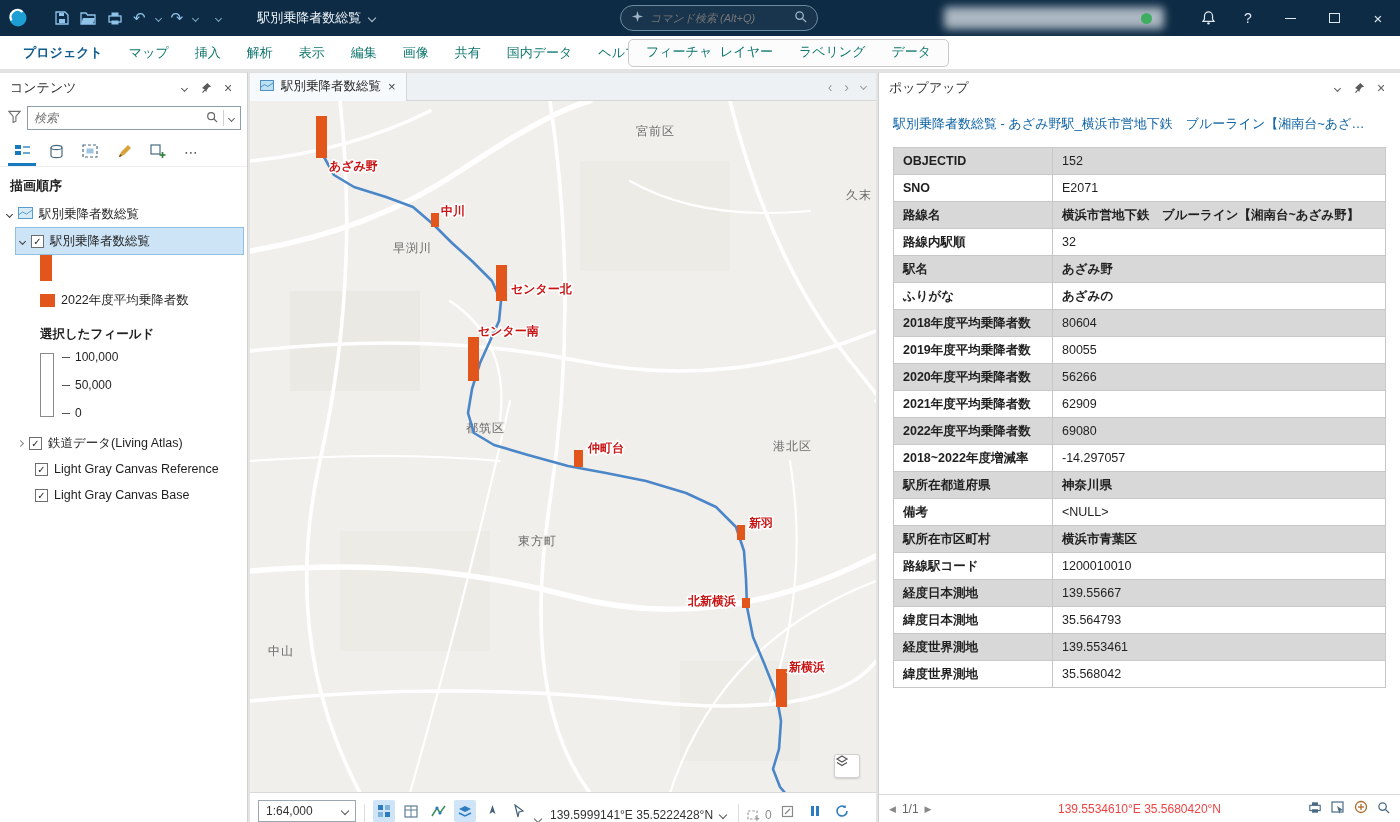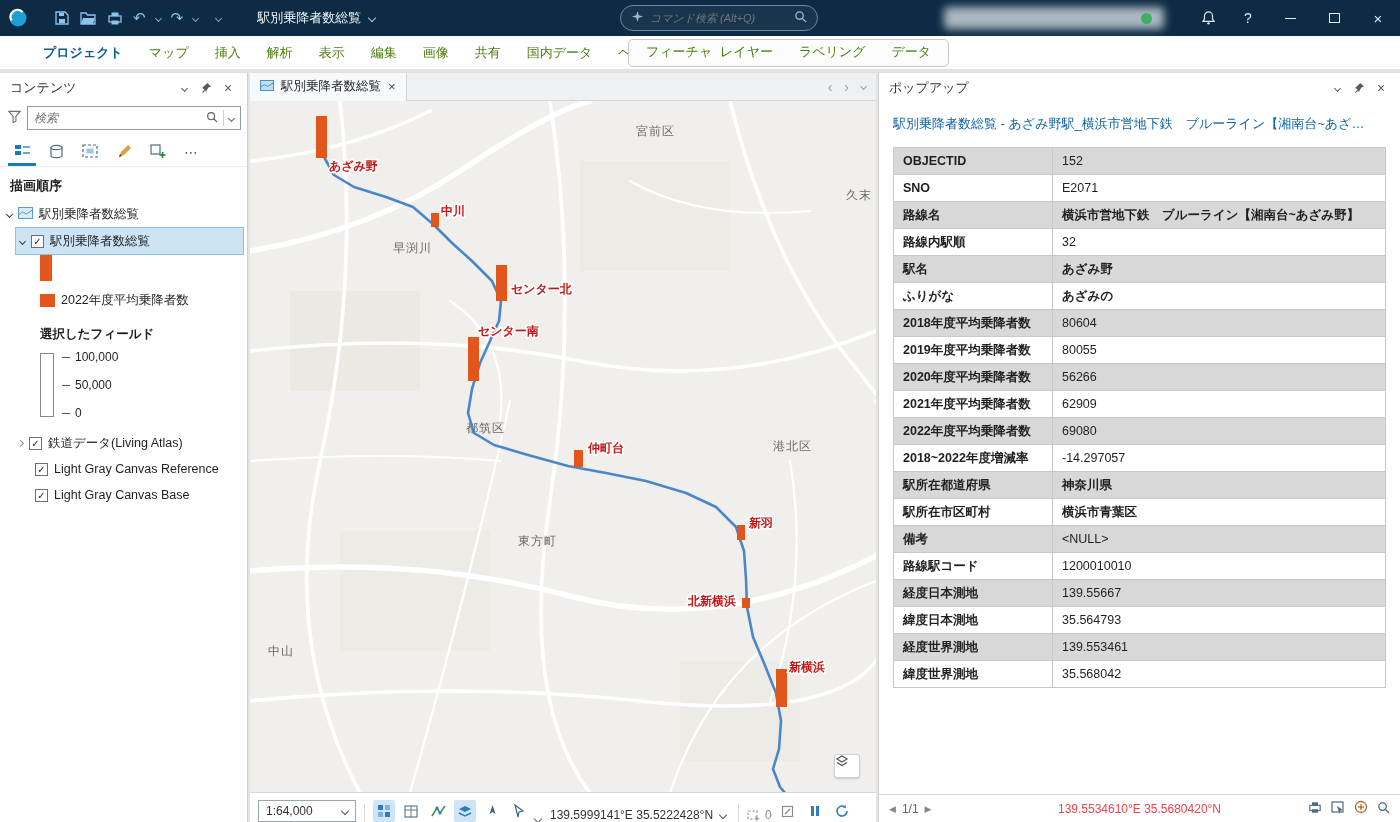--- a/index.html
+++ b/index.html
@@ -20,23 +20,23 @@
   .tb-right{position:absolute;right:0;top:0;height:36px;display:flex;align-items:center;}
   .blur-wrap{display:flex;align-items:center;margin-right:24px;position:relative;}
   .blur-blob{width:220px;height:22px;border-radius:4px;background:#c7d0d8;filter:blur(4px);opacity:.85;}
   .green-dot{position:absolute;right:12px;width:11px;height:11px;border-radius:50%;background:#3fae62;}
   .tb-icon{width:40px;height:36px;display:flex;align-items:center;justify-content:center;color:#dfe8ef;}
   .win-btn{width:44px;height:36px;display:flex;align-items:center;justify-content:center;color:#dfe8ef;font-size:15px;}
   .mini-glyph{width:11px;height:0;border-top:1.5px solid #dfe8ef;display:inline-block;}
   .max-glyph{width:11px;height:10px;border:1.2px solid #dfe8ef;display:inline-block;}
 
   
-  .menubar{position:absolute;left:0;top:36px;width:1400px;height:34px;background:#ffffff;border-bottom:1px solid #e2e2e2;display:flex;align-items:center;padding-left:20px;}
+  .menubar{position:absolute;left:0;top:36px;width:1400px;height:34px;background:#ffffff;border-bottom:1px solid #e2e2e2;display:flex;align-items:center;}
   .menu-tab-row{display:flex;align-items:center;margin-left:10px;}
-  .menu-tab{padding:0 13px;line-height:32px;font-size:13px;color:#4d7c0f;cursor:default;white-space:nowrap;}
+  .menu-tab{padding:0 13px;line-height:32px;font-size:13px;color:#0f766e;cursor:default;white-space:nowrap;}
   .menu-tab.accent{color:#0f5d8f;font-weight:bold;}
   .ctx-group{position:absolute;left:628px;top:3px;height:28px;border:1px solid #c9c9c9;border-radius:5px;background:#fcfcfc;display:flex;align-items:center;padding:0 4px;font-family:Liberation Mono, monospace;}
   .ctx-group .menu-tab{line-height:26px;}
 
   
   .panel{position:absolute;top:72px;height:750px;background:#ffffff;}
   .panel-header{height:30px;display:flex;align-items:center;padding:0 8px 0 10px;color:#323130;font-size:13px;}
   .panel-header .sp{flex:1;}
   .ph-icon{width:22px;height:22px;display:flex;align-items:center;justify-content:center;color:#5a5a5a;}
   .ph-icon .cv{width:5px;height:5px;}
@@ -556,26 +556,26 @@
           </tr>
           <tr>
             <td class="fld">2018~2022年度増減率</td>
             <td class="val">-14.297057</td>
           </tr>
           <tr>
             <td class="fld">駅所在都道府県</td>
             <td class="val bold">神奈川県</td>
           </tr>
           <tr>
+            <td class="fld">備考</td>
+            <td class="val">&lt;NULL&gt;</td>
+          </tr>
+          <tr>
             <td class="fld">駅所在市区町村</td>
             <td class="val bold">横浜市青葉区</td>
-          </tr>
-          <tr>
-            <td class="fld">備考</td>
-            <td class="val">&lt;NULL&gt;</td>
           </tr>
           <tr>
             <td class="fld">路線駅コード</td>
             <td class="val">1200010010</td>
           </tr>
           <tr>
             <td class="fld">経度日本測地</td>
             <td class="val">139.55667</td>
           </tr>
           <tr>

